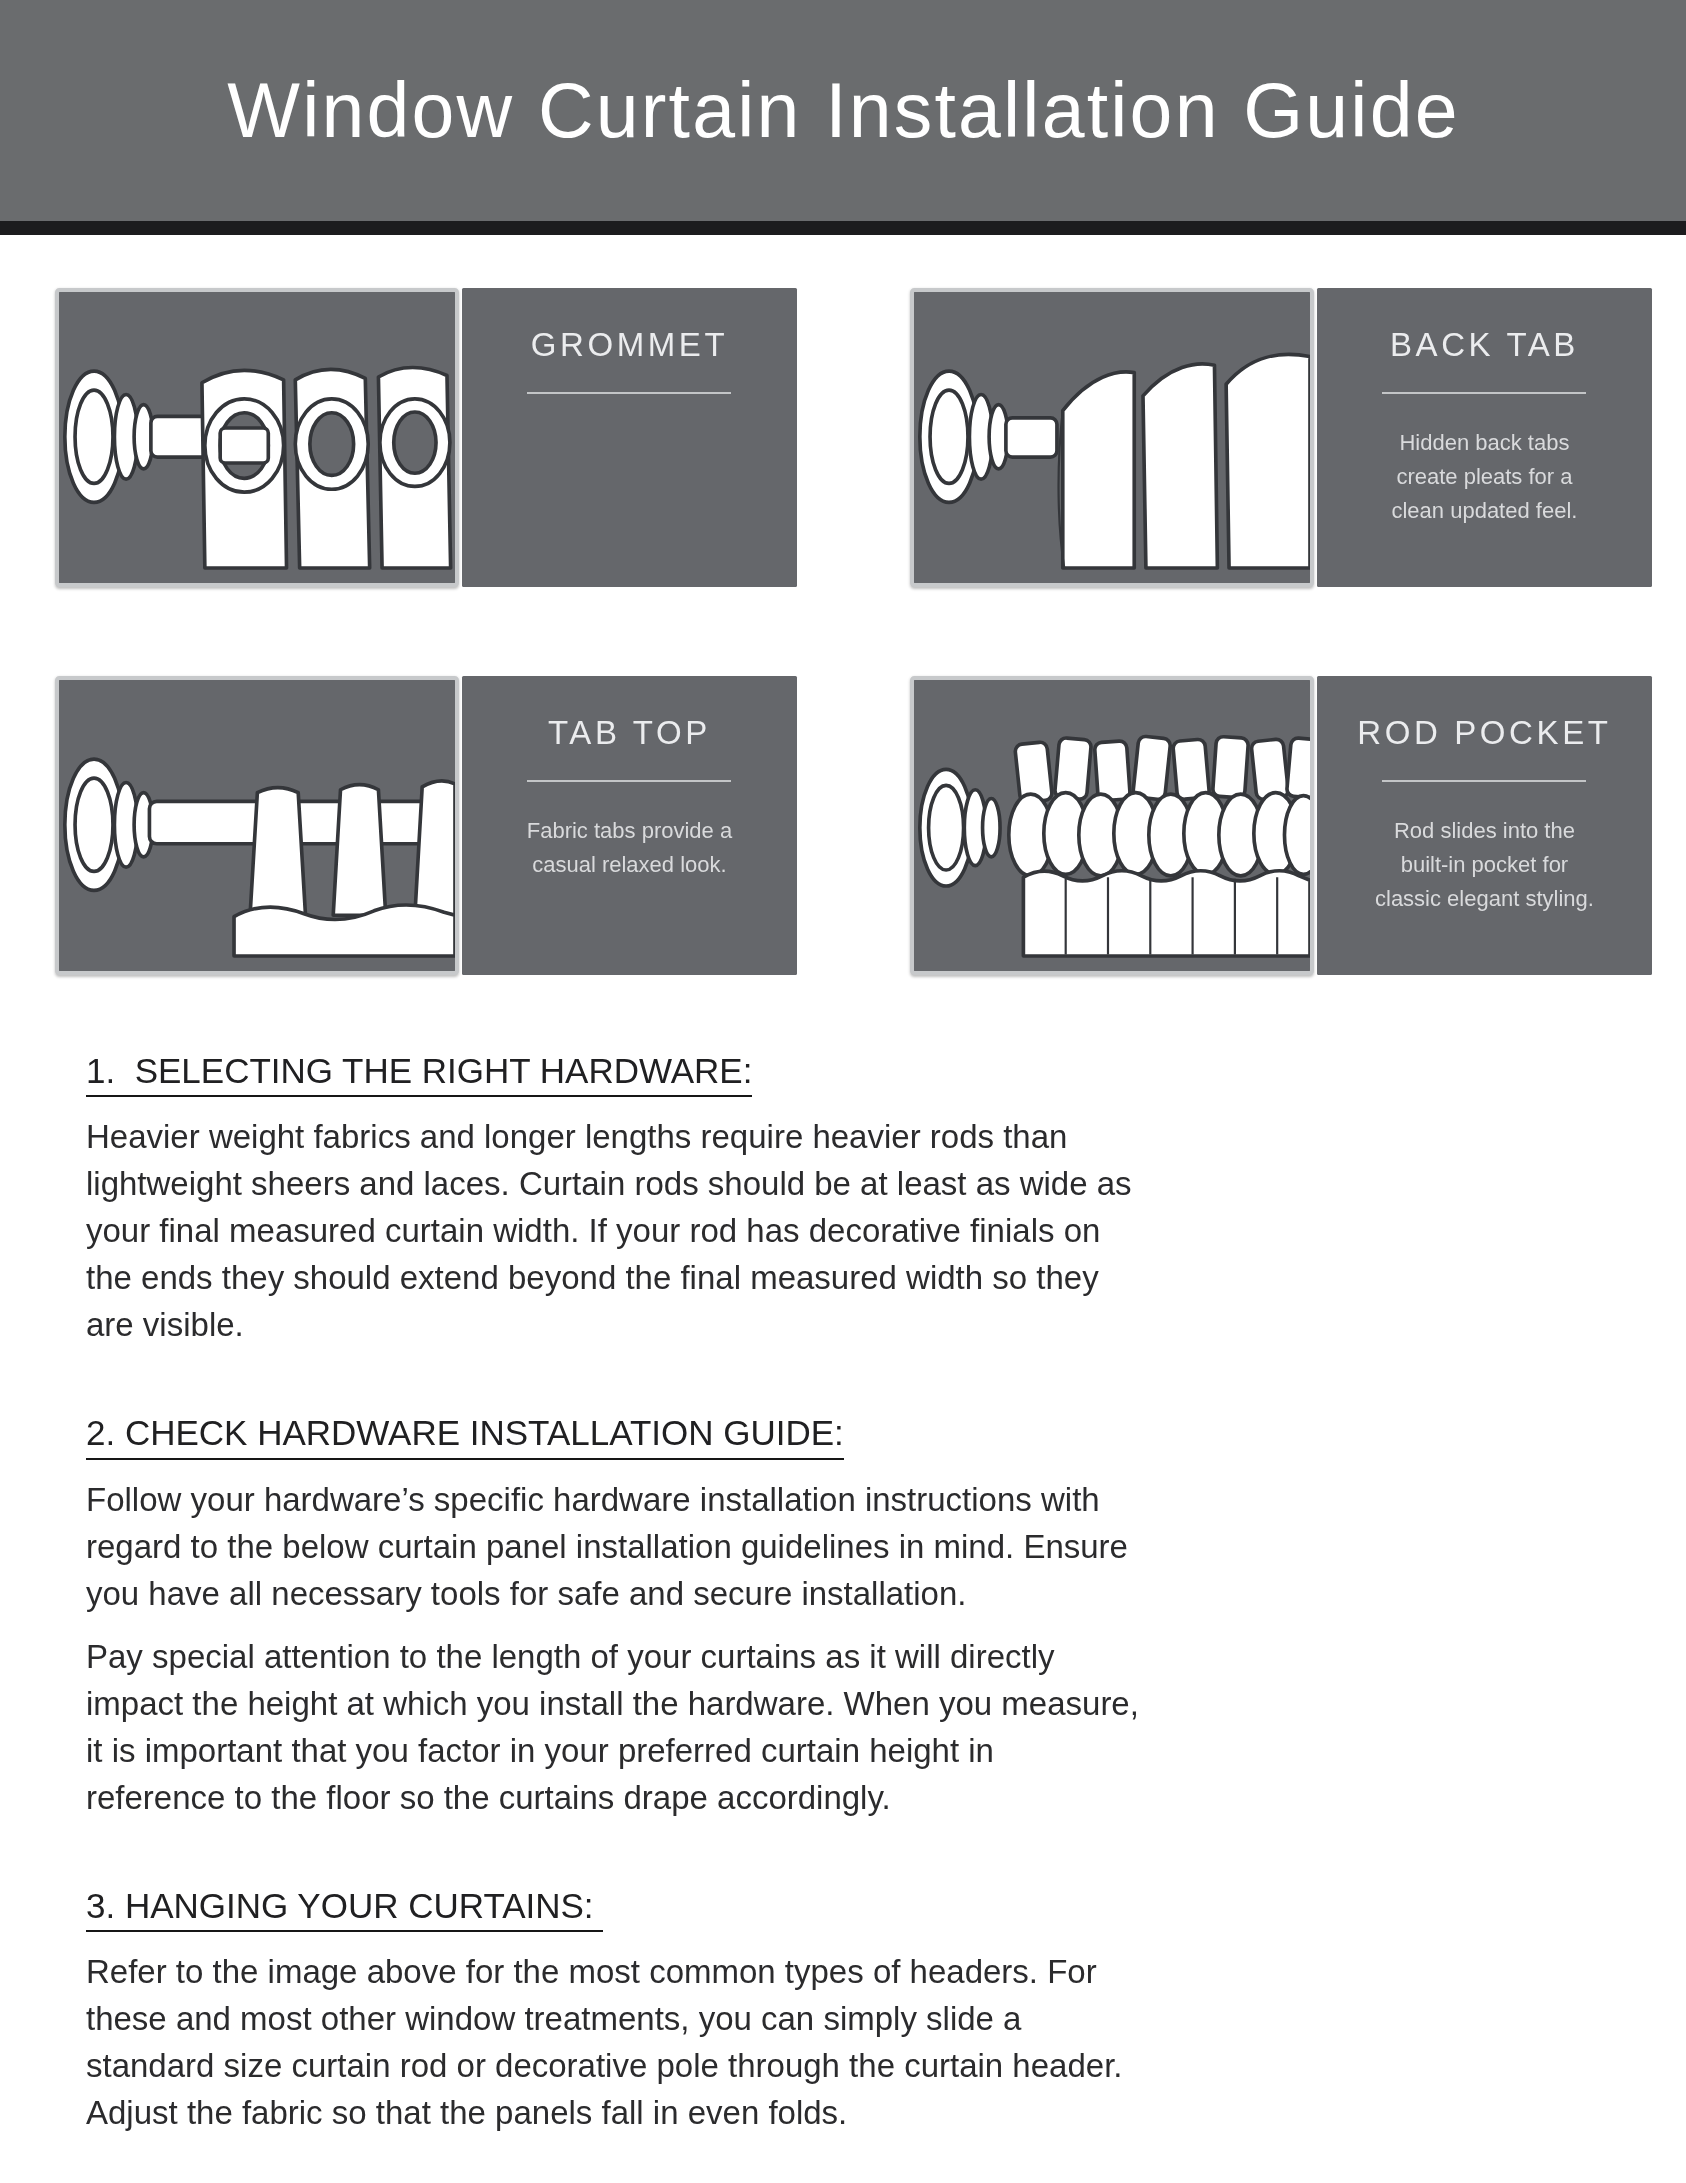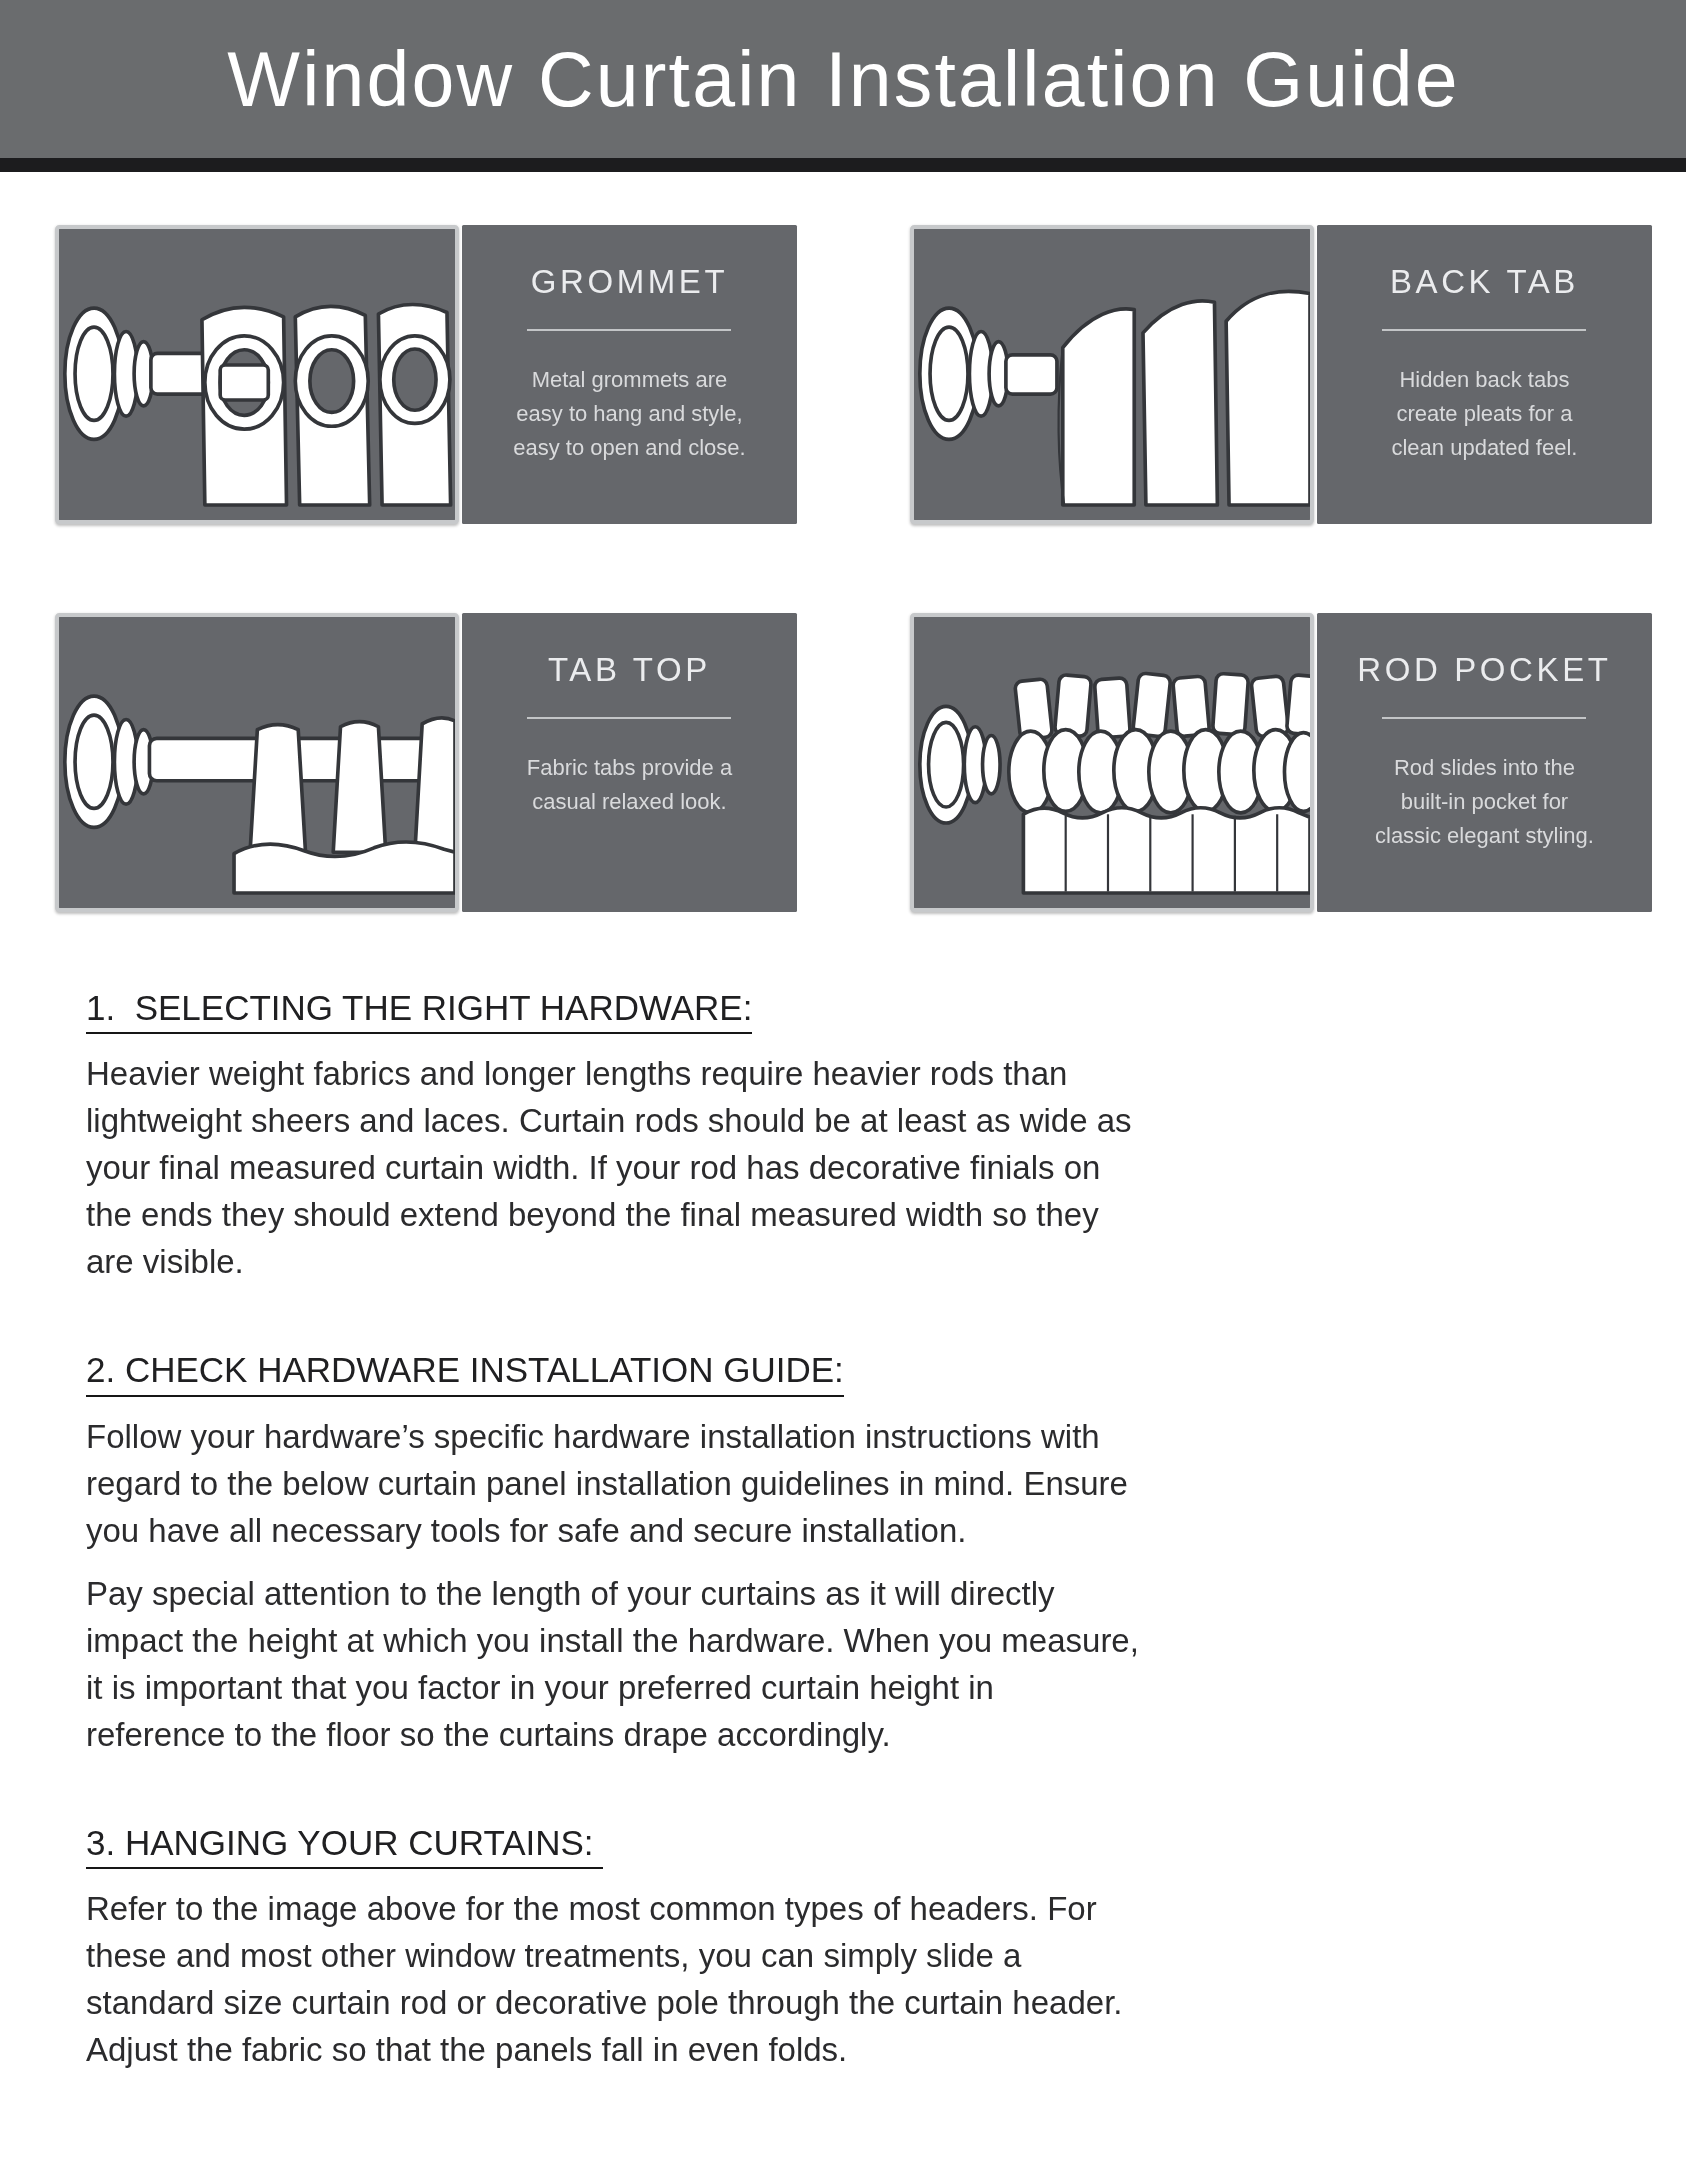--- a/index.html
+++ b/index.html
@@ -1,20 +1,20 @@
 <!DOCTYPE html>
 <html style="font-size:11.6px"><head>
 <meta charset="utf-8">
 <style>
   * { margin:0; padding:0; box-sizing:border-box; }
   html,body { width:1687px; background:#ffffff; }
   body { height:2183px; overflow:hidden; font-family:"Liberation Sans", sans-serif; }
 
   
-  .banner { height:158px; background:#6a6c6e; display:flex; align-items:center; justify-content:center; }
+  .banner { height:221px; background:#6a6c6e; display:flex; align-items:center; justify-content:center; }
   .banner-title { font-size:77px; font-weight:200; color:#ffffff; letter-spacing:2.2px; white-space:nowrap; }
   .banner-divider { height:14px; background:#1c1c1e; }
 
   
   .cards { padding:53px 35px 0 55px; display:grid; grid-template-columns:742px 742px; column-gap:113px; row-gap:89px; }
   .card { display:flex; height:299px; }
   .card-illustration { width:404px; flex:none; border:4.4px solid #c7c9cb; border-radius:4.4px; background:#65676b; overflow:hidden; box-shadow:0 1.5px 2.9px rgba(0,0,0,.25); }
   .card-illustration svg { width:100%; height:100%; display:block; }
   .card-panel { flex:1; margin-left:2.9px; background:#65676b; text-align:center; padding:38px 17.5px 0 17.5px; border-radius:1.5px; }
   .card-title { font-size:33px; font-weight:300; letter-spacing:3.6px; color:#ebecee; white-space:nowrap; }
@@ -66,23 +66,20 @@
         <g class="art">
           <path d="M438,96 C468,78 502,80 532,94 L537,358 L443,358 Z"></path>
           <ellipse cx="488" cy="186" rx="48" ry="60"></ellipse>
         </g>
         <ellipse class="art-hole" cx="488" cy="186" rx="29" ry="42"></ellipse>
       </svg>
     </div>
     <div class="card-panel">
       <div class="card-title">GROMMET</div>
       <div class="card-sep"></div>
-      <div class="card-desc">Metal grommets are
-easy to hang and style,
-easy to open and close.</div>
     </div>
   </div>
 
   <div class="card">
     <div class="card-illustration">
       <svg viewBox="0 0 543 358">
         <g class="art">
           <ellipse cx="48" cy="178" rx="40" ry="90"></ellipse>
           <ellipse cx="48" cy="178" rx="26" ry="64"></ellipse>
           <ellipse cx="92" cy="178" rx="16" ry="58"></ellipse>

